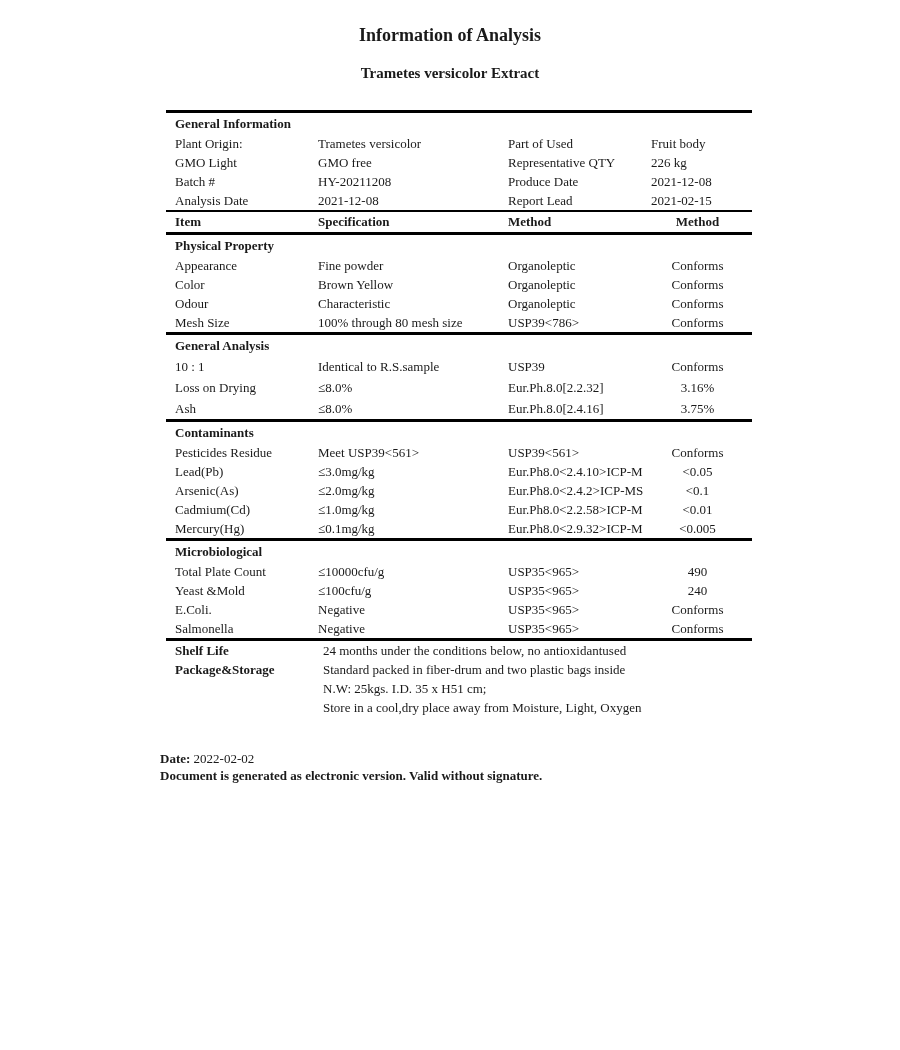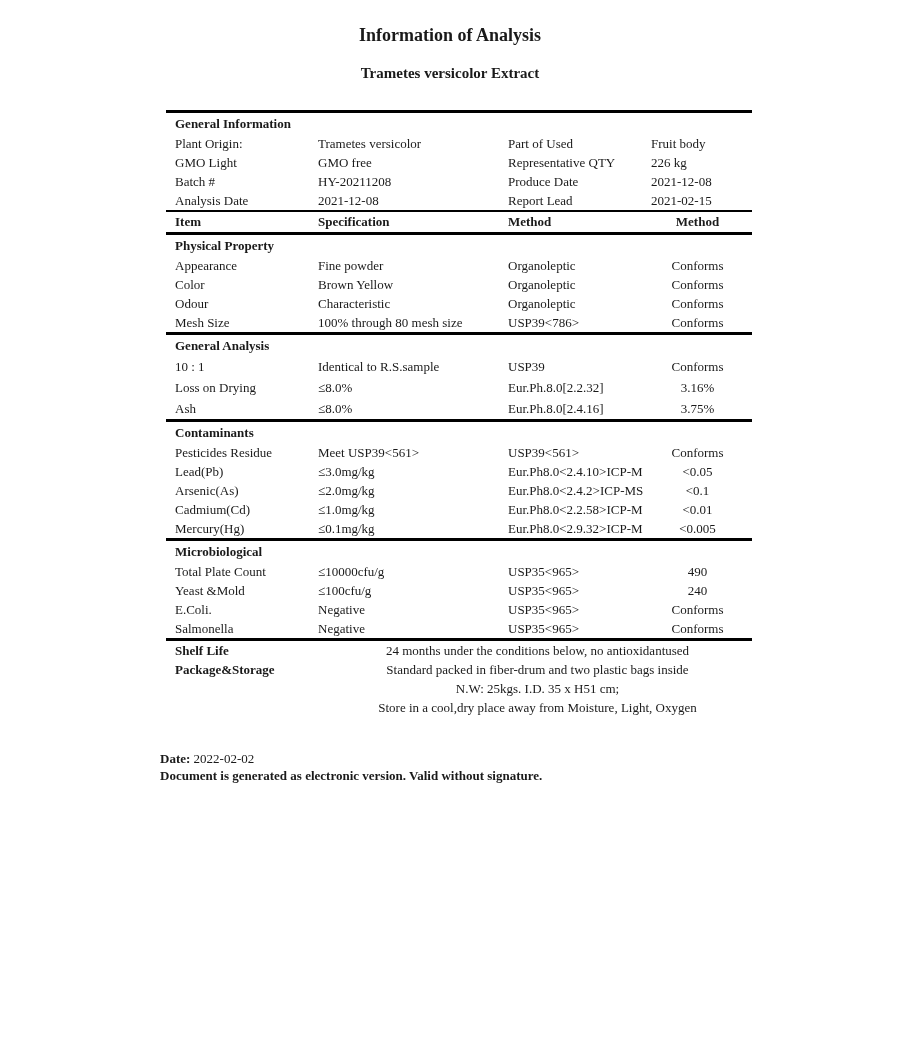--- a/index.html
+++ b/index.html
@@ -22,21 +22,21 @@
   .header-row  { line-height:20px; font-weight:bold; }
   .cell { white-space:nowrap; overflow:hidden; }
   .c1 { padding-left:9px; }
   .c2 { padding-left:8px; }
   .c3 { padding-left:8px; }
   .c4 { padding-left:8px; }
   .c4.center { padding-left:0; text-align:center; }
   .bold { font-weight:bold; }
 
   .storage-row { display:grid; grid-template-columns:144px 442px; line-height:19px; }
-  .storage-row .val { padding-left:13px; white-space:nowrap;text-align:center; }
+  .storage-row .val { padding-left:13px; white-space:nowrap; }
 
   .page-footer { margin:33px 0 0 160px; font-size:13px; line-height:17px; }
   .date-line .lbl { font-weight:bold; }
   .note-line { font-weight:bold; }
 </style>
 </head>
 <body>
 
 <div class="page-header">
   <div class="title">Information of Analysis</div>

